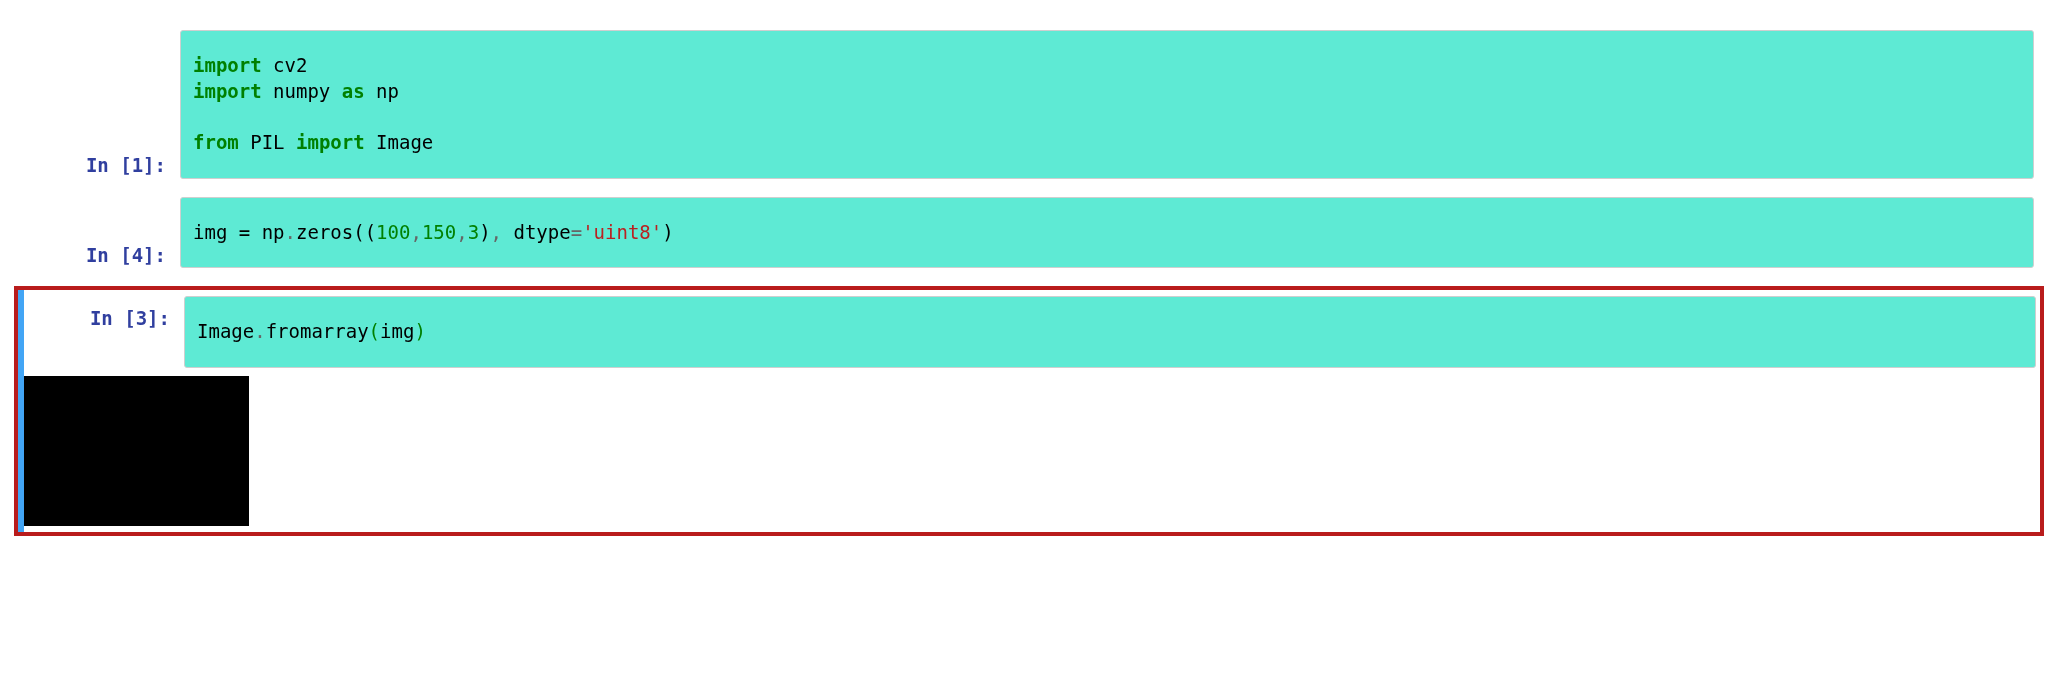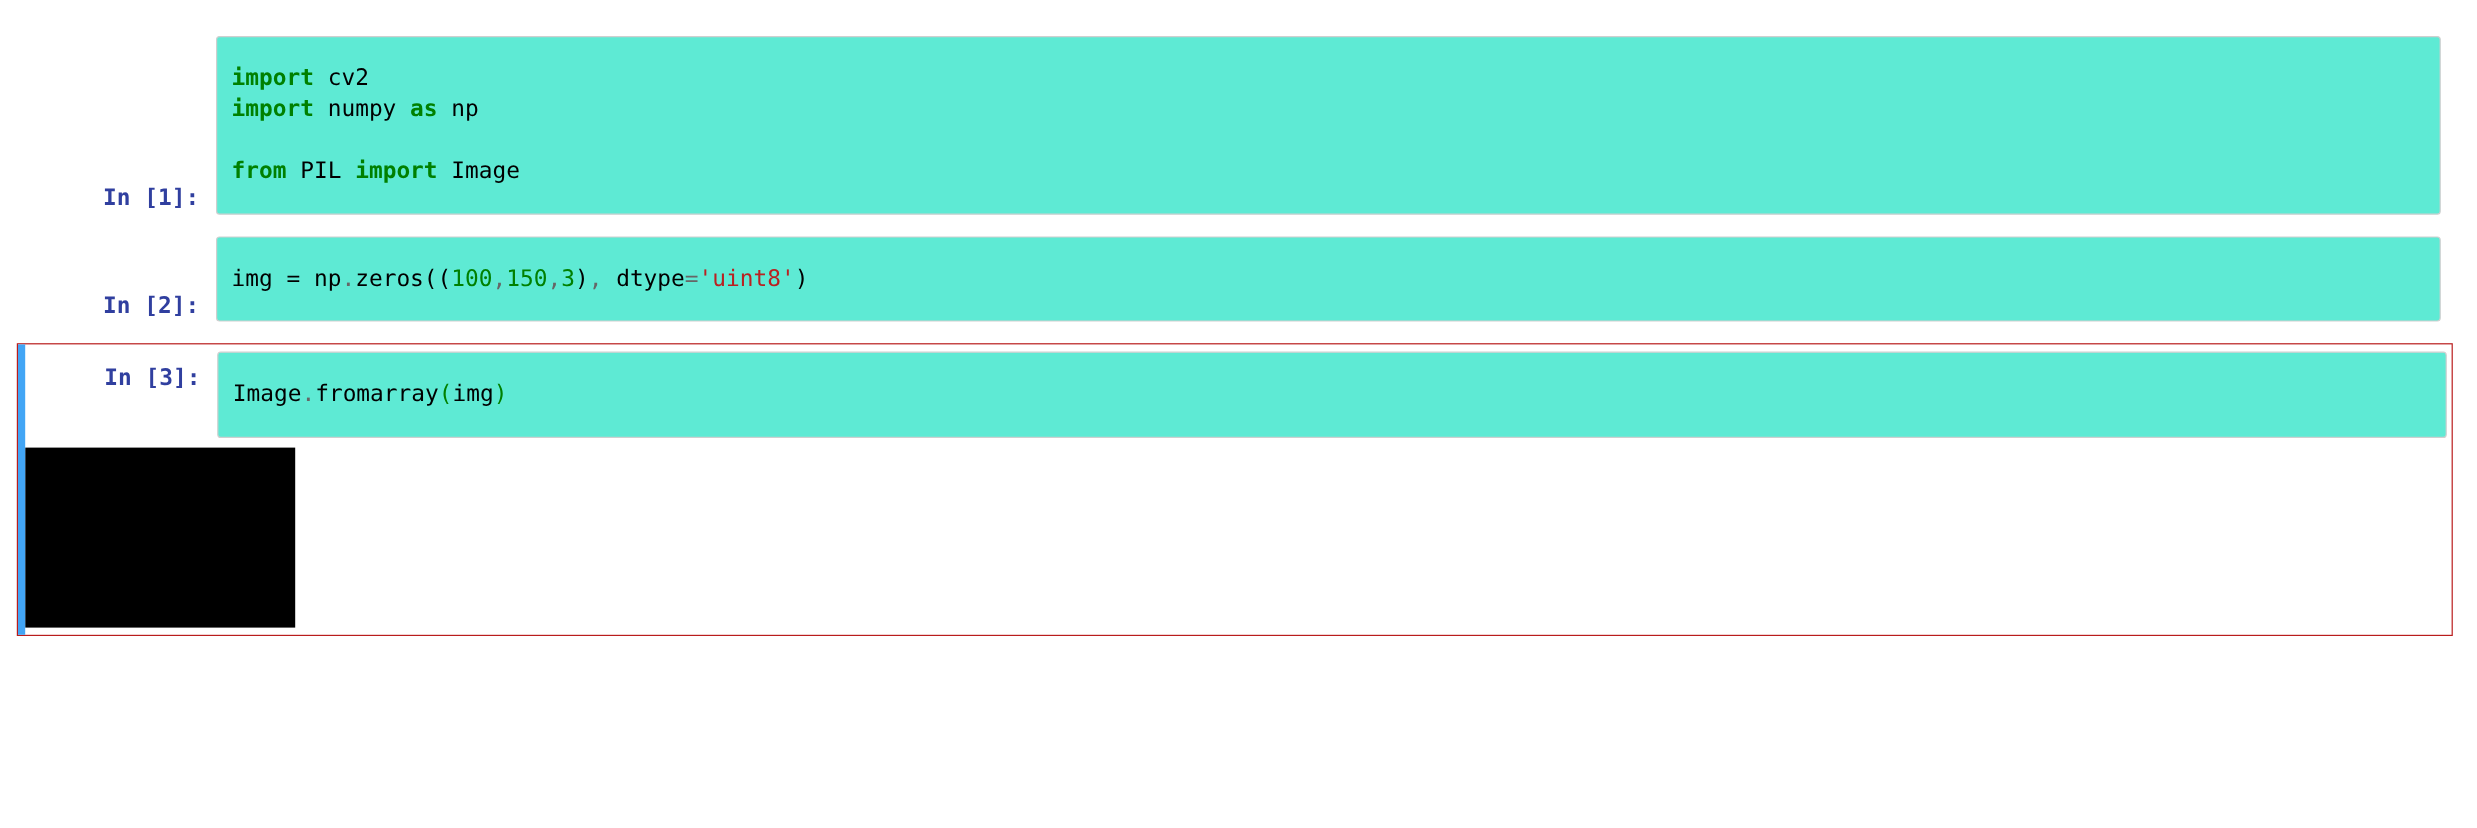--- a/index.html
+++ b/index.html
@@ -1,18 +1,18 @@
 <!DOCTYPE html>
 <html><head>
 <meta charset="utf-8">
 <style>
   html,body{margin:0;padding:0;background:#fff;font-family:Menlo,Consolas,"DejaVu Sans Mono",monospace;font-size:19px;line-height:1.35;color:#000}
   .notebook{padding:30px 20px 30px 20px;max-width:2064px;box-sizing:border-box}
   .cell{display:flex;align-items:flex-end;margin:0 0 18px 0;position:relative}
-  .cell.selected{border:1px solid #b91c1c;padding:6px 0 6px 0;margin-left:-6px}
+  .cell.selected{border:4px solid #b91c1c;padding:6px 0 6px 0;margin-left:-6px}
   .cell.selected::before{content:"";position:absolute;left:0;top:0;bottom:0;width:6px;background:#42A5F5}
   .prompt{width:160px;flex:0 0 160px;text-align:right;padding:10px 14px 0 0;font-weight:700;box-sizing:border-box;white-space:nowrap}
   .prompt.in{color:#303F9F}
   .prompt.out{color:#D84315}
   .input-area{flex:1;background:#5eead4;border:1px solid #cfcfcf;border-radius:3px;padding:22px 12px;white-space:pre;overflow-x:auto;margin-right:10px}
   .output-area{flex:1;padding:0}
   .tok-kw{color:#008000;font-weight:700}
   .tok-name{color:#000}
   .tok-op{color:#666}
   .tok-assign{color:#000}
@@ -33,21 +33,21 @@
 
   <div class="cell">
     <div class="prompt in">In [1]:</div>
     <div class="input-area"><span class="tok-kw">import</span> <span class="tok-name">cv2</span>
 <span class="tok-kw">import</span> <span class="tok-name">numpy</span> <span class="tok-kw">as</span> <span class="tok-name">np</span>
 
 <span class="tok-kw">from</span> <span class="tok-name">PIL</span> <span class="tok-kw">import</span> <span class="tok-name">Image</span></div>
   </div>
 
   <div class="cell">
-    <div class="prompt in">In [2]:</div>
+    <div class="prompt in">In [4]:</div>
     <div class="input-area"><span class="tok-name">img</span><span class="tok-assign"> = </span><span class="tok-obj">np</span><span class="tok-op">.</span><span class="tok-call">zeros</span><span class="tok-paren">(</span><span class="tok-paren">(</span><span class="tok-num">100</span><span class="tok-op">,</span><span class="tok-num">150</span><span class="tok-op">,</span><span class="tok-num">3</span><span class="tok-paren">)</span><span class="tok-op">, </span><span class="tok-arg">dtype</span><span class="tok-op">=</span><span class="tok-str">'uint8'</span><span class="tok-paren">)</span></div>
   </div>
 
   <div class="cell selected">
     <div style="flex:1">
       <div class="row">
         <div class="prompt in">In [3]:</div>
         <div class="input-area"><span class="tok-obj">Image</span><span class="tok-op">.</span><span class="tok-call">fromarray</span><span class="tok-paren" style="color:#008000">(</span><span class="tok-name">img</span><span class="tok-paren" style="color:#008000">)</span></div>
       </div>
       <div class="row" style="margin-top:8px">

